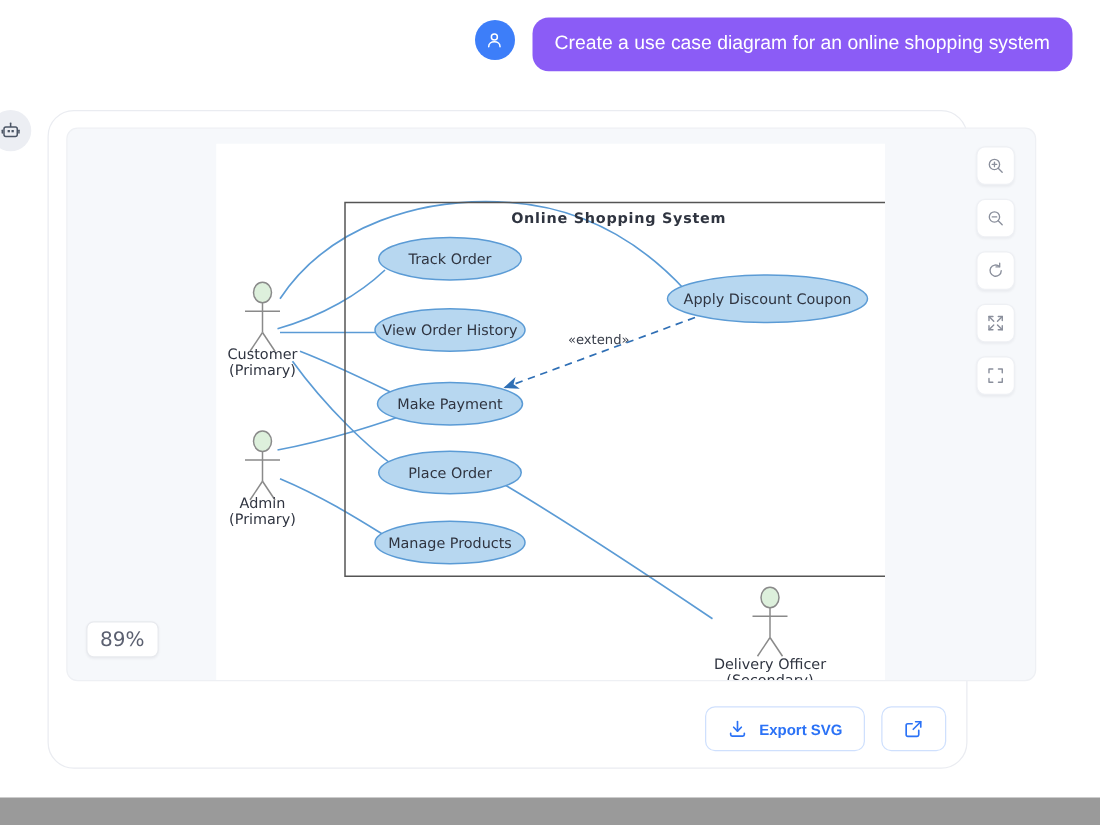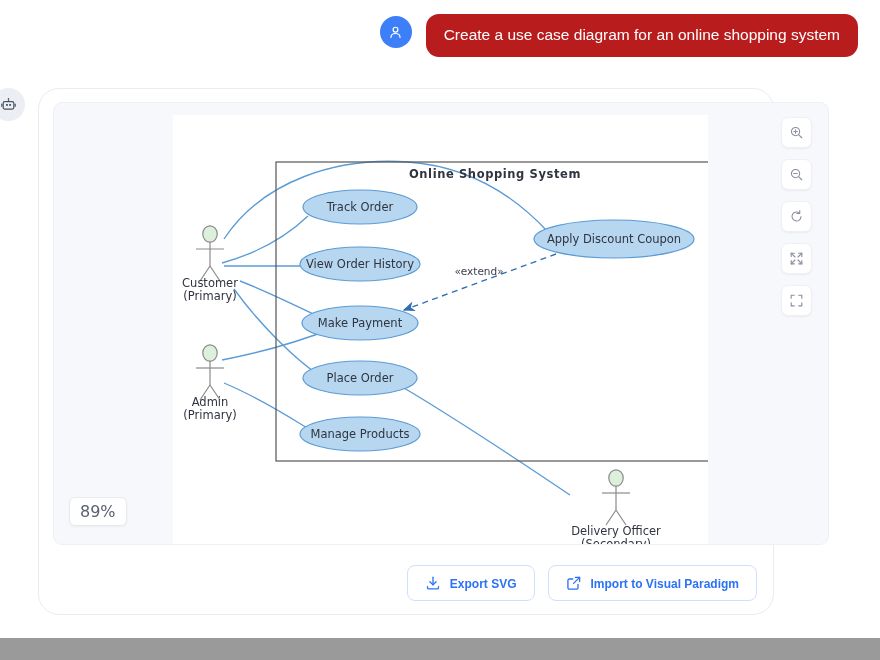--- a/index.html
+++ b/index.html
@@ -32,21 +32,21 @@
     border-radius: 50%;
     background: #3d7ef9;
     display: flex;
     align-items: center;
     justify-content: center;
     margin-right: 14px;
     margin-top: 2px;
     flex: 0 0 auto;
   }
   #user-bubble {
-    background: #b91c1c;
+    background: #8b5cf6;
     color: #ffffff;
     border-radius: 13px;
     padding: 11px 18px 13px 18px;
     font-size: 15.5px;
     line-height: 1.25;
     max-width: 420px;
     margin-right: 22px;
     white-space: nowrap;
   }
 
@@ -404,20 +404,19 @@
     </div>
 
     <div class="action-btn">
       <svg width="16" height="16" viewBox="0 0 24 24">
         <g fill="none" stroke="#2b72f6" stroke-width="2" stroke-linecap="round" stroke-linejoin="round">
           <path d="M14.2 3.6h6.2v6.2"></path>
           <line x1="20.4" y1="3.6" x2="11.4" y2="12.6"></line>
           <path d="M18 14v5.2a1.9 1.9 0 0 1-1.9 1.9H4.8A1.9 1.9 0 0 1 2.9 19.2V7.9A1.9 1.9 0 0 1 4.8 6h5.3"></path>
         </g>
       </svg>
-      <span>Import to Visual Paradigm</span>
     </div>
 
   </div>
 
 </div>
 
 <div id="bottom-strip"></div>
 
 </body></html>

